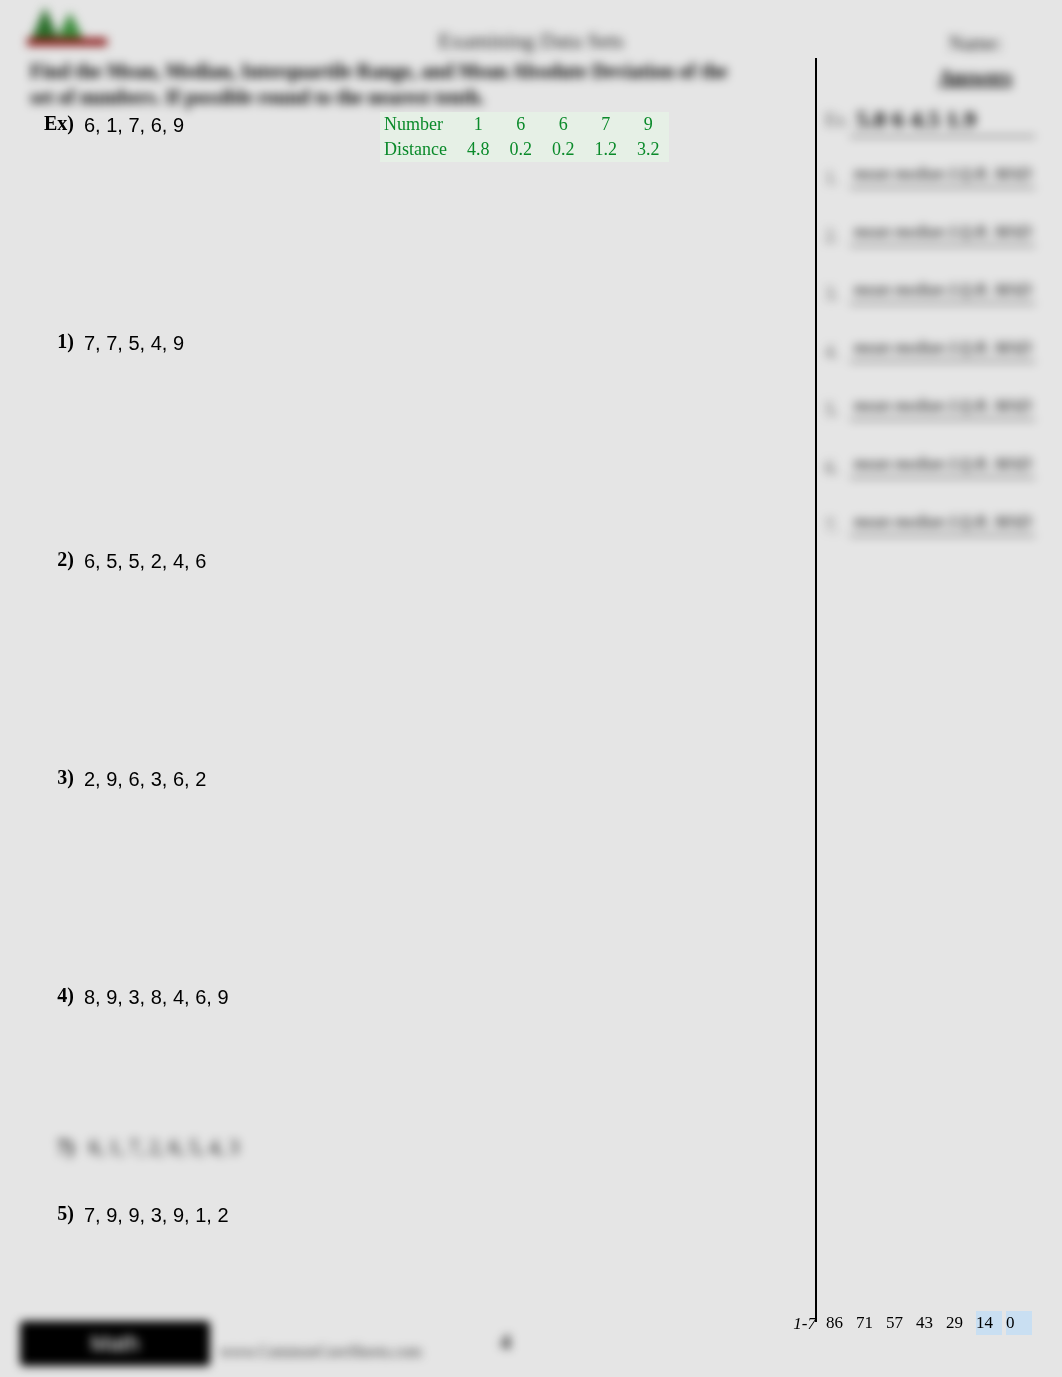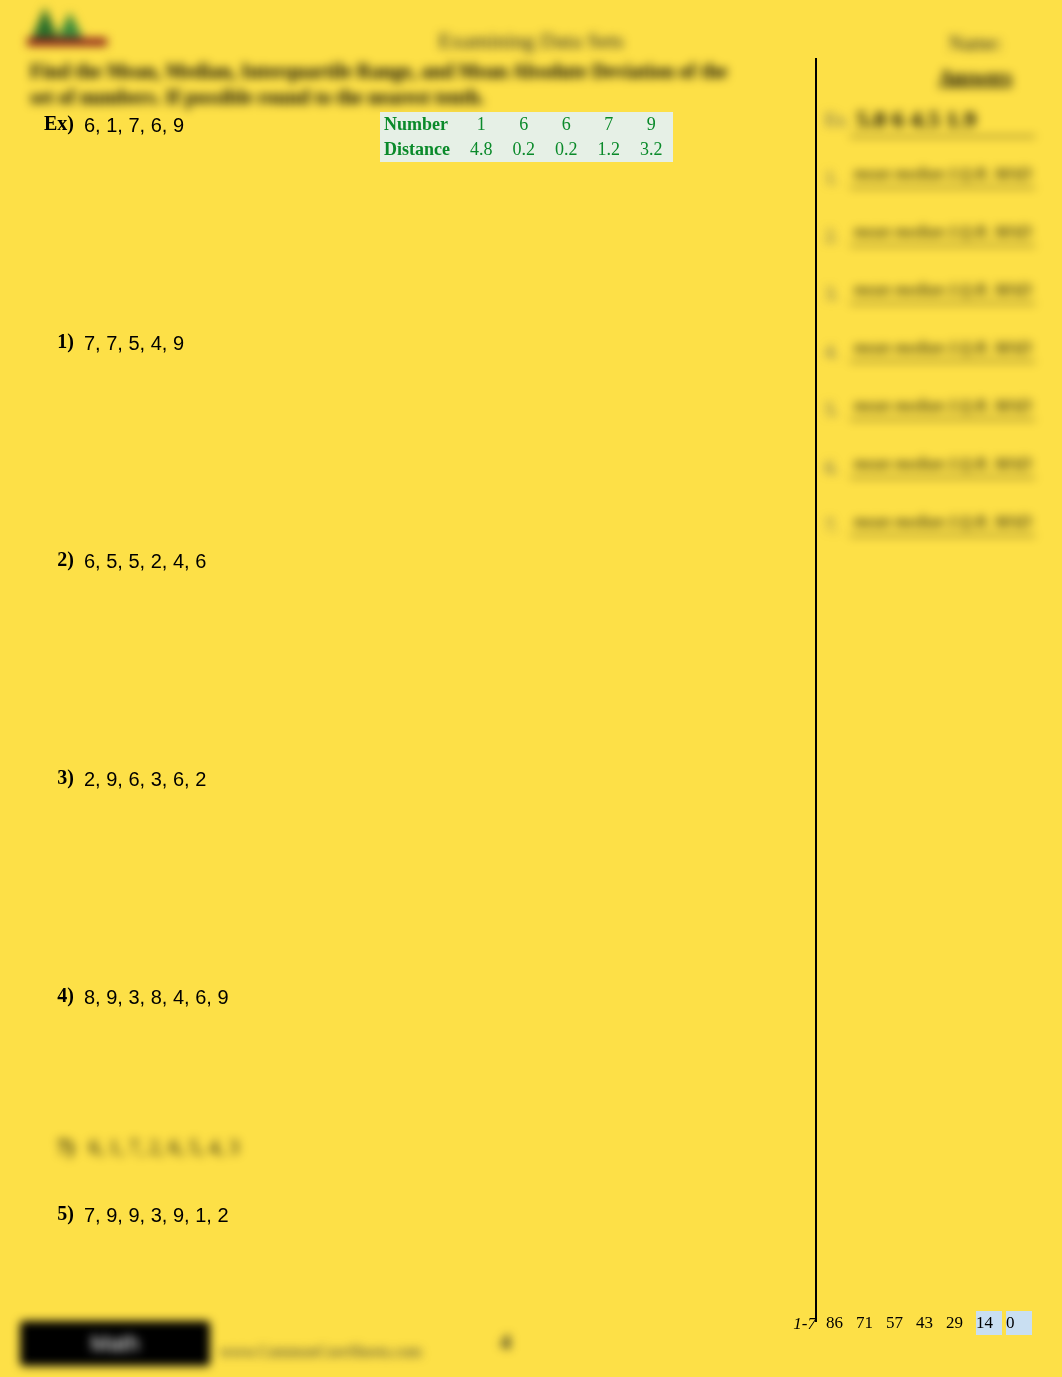--- a/index.html
+++ b/index.html
@@ -1,36 +1,36 @@
 <!DOCTYPE html>
 <html><head>
 <meta charset="utf-8">
 <style>
   html,body{margin:0;padding:0;background:#fff;font-family:"Times New Roman",serif;color:#000;}
-  .page{width:1062px;height:1377px;position:relative;margin:0 auto;background:#fde047;overflow:hidden;}
+  .page{width:1062px;height:1377px;position:relative;margin:0 auto;background:#e5e5e5;overflow:hidden;}
   .blur{filter:blur(5px);}
   .hdr{position:absolute;left:20px;top:0;right:20px;height:52px;}
   .logo{position:absolute;left:5px;top:2px;width:90px;height:48px;}
   .logo svg{width:100%;height:100%;}
   .title{position:absolute;left:0;right:0;top:28px;text-align:center;font-size:22px;color:#222;}
   .nameline{position:absolute;right:40px;top:32px;font-size:20px;color:#222;}
   .instr{position:absolute;left:30px;top:58px;right:320px;font-size:20px;font-weight:bold;color:#000;line-height:1.3;}
   .ans-hdr{position:absolute;right:50px;top:66px;font-size:20px;font-weight:bold;text-decoration:underline;color:#000;}
   .divider{position:absolute;left:815px;top:58px;width:2px;bottom:55px;background:#000;}
   .problems{position:absolute;left:30px;top:112px;width:760px;}
   .prob{position:relative;margin-bottom:98px;}
   .plabel{position:absolute;left:0px;top:0;width:44px;text-align:right;font-size:20px;font-weight:bold;}
   .pnums{position:absolute;left:54px;top:2px;font-size:20px;font-family:Liberation Sans, sans-serif;}
   .green{color:#0a8a2a;}
   .ex-work{position:absolute;left:54px;top:26px;font-size:19px;line-height:1.25;}
   .ex-stats{position:absolute;left:230px;top:2px;font-size:18px;line-height:1.35;}
   .ex-table{position:absolute;left:350px;top:0;font-size:18px;}
   .ex-table table{border-collapse:collapse;}
   .ex-table td{padding:2px 10px;text-align:center;background:#e6f0e6;}
-  .ex-table td.lab{text-align:left;padding-left:4px;font-weight:bold;}
+  .ex-table td.lab{text-align:left;padding-left:4px;}
   .answers{position:absolute;left:825px;top:100px;width:210px;}
   .ansrow{height:58px;position:relative;}
   .ansnum{position:absolute;left:0;top:10px;font-size:18px;color:#555;}
   .ansval{position:absolute;left:25px;right:0;top:6px;font-size:17px;font-style:italic;text-align:center;border-bottom:1px solid #000;color:#000;padding-bottom:3px;}
   .ansrow.ex .ansval{font-size:24px;font-style:normal;font-weight:bold;text-align:left;padding-left:6px;}
   .score{position:absolute;right:30px;bottom:38px;height:28px;}
   .score .sl{display:inline-block;font-size:17px;margin-right:6px;vertical-align:middle;font-style:italic;}
   .score span.box{display:inline-block;width:26px;text-align:left;font-size:17px;padding:2px 0;}
   .score span.hi{background:#c9dff2;}
   .footer{position:absolute;left:20px;right:20px;bottom:6px;height:50px;}

